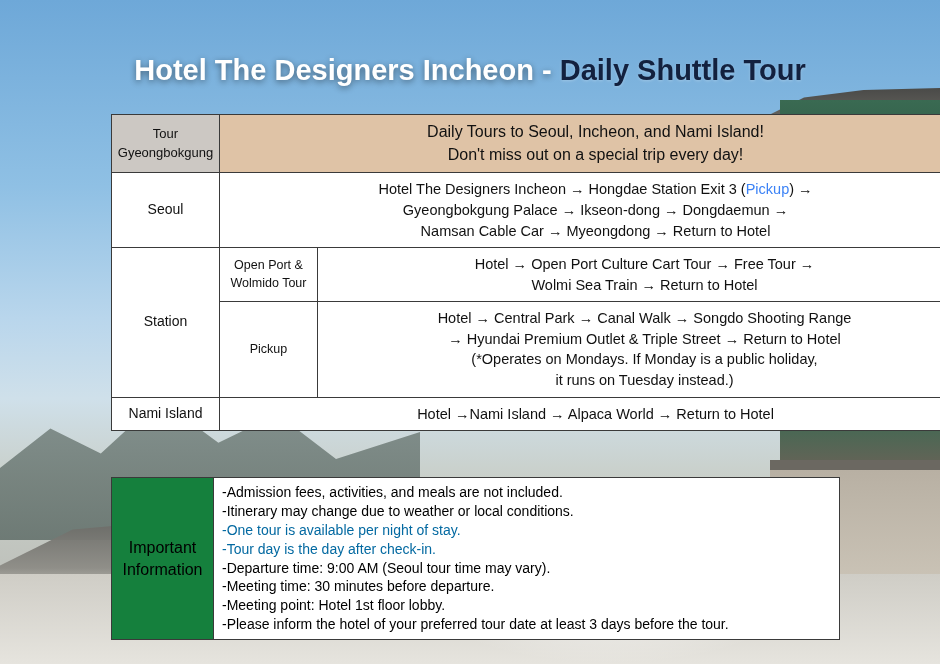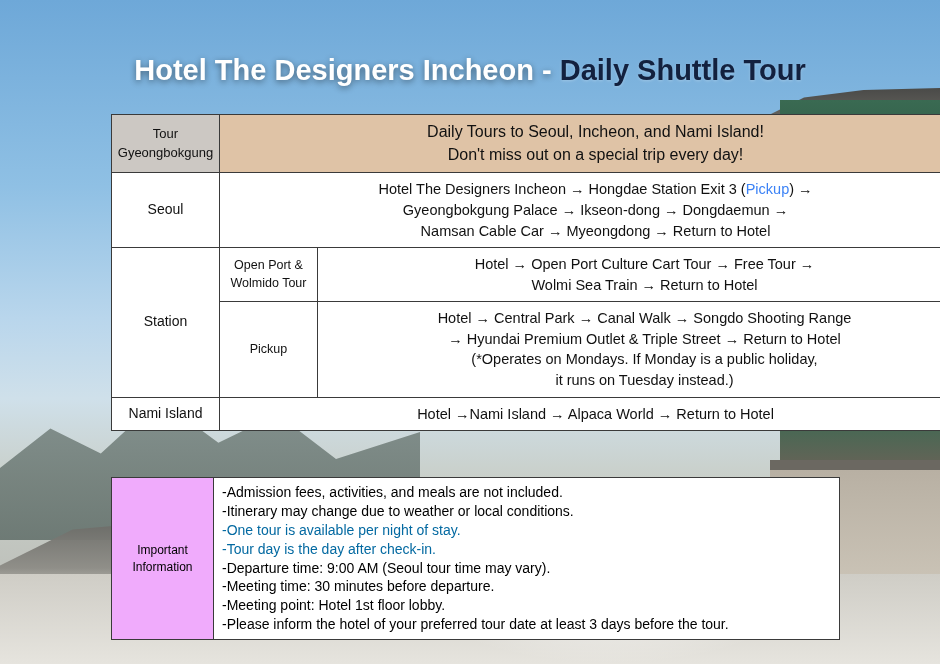--- a/index.html
+++ b/index.html
@@ -197,23 +197,23 @@
     border-collapse: collapse;
     background: #ffffff;
     border: 1px solid #3a3a3a;
   }
   .info-table td {
     border: 1px solid #3a3a3a;
     vertical-align: middle;
   }
   .info-label {
     width: 99px;
-    background: #f0abfc;
+    background: #15803d;
     text-align: center;
-    font-size: 12px;
+    font-size: 16px;
     line-height: 1.35;
   }
   .info-body {
     padding: 5px 6px 5px 8px;
     font-size: 14px;
     line-height: 1.35;
     text-align: left;
   }
   .info-body .line {
     white-space: nowrap;

